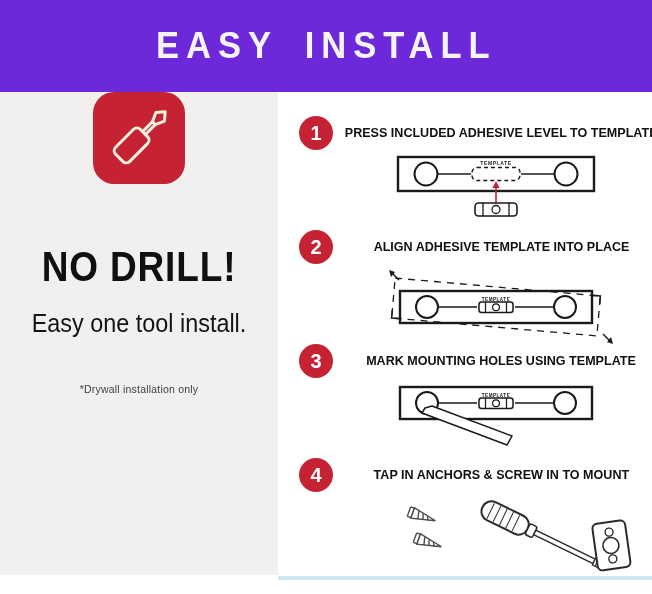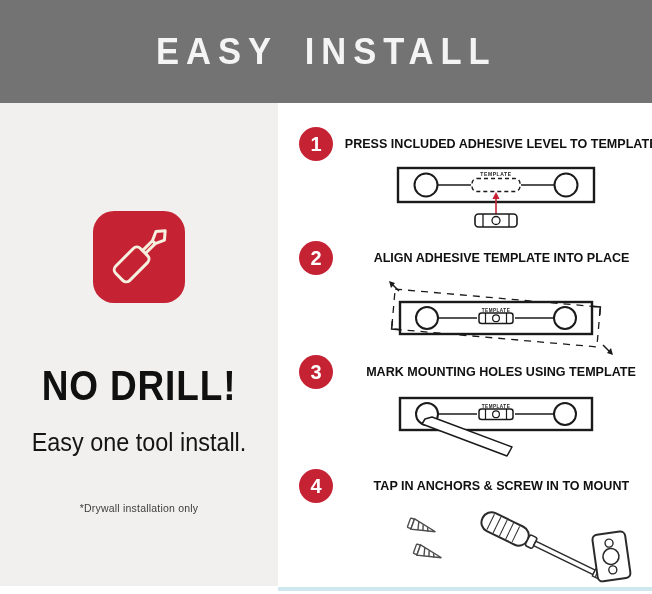--- a/index.html
+++ b/index.html
@@ -1,28 +1,28 @@
 <!DOCTYPE html>
 <html><head>
 <meta charset="utf-8">
 <style>
   html,body{margin:0;padding:0;background:#fff;}
   .canvas{position:relative;width:652px;height:594px;overflow:hidden;background:#fff;
           font-family:"Liberation Sans",sans-serif;}
 
   
-  .banner{height:103px;background:#737373;display:flex;align-items:center;justify-content:center;}
+  .banner{height:92px;background:#6d28d9;display:flex;align-items:center;justify-content:center;}
   .banner-title{margin:0;color:#f4f4f4;font-size:36px;font-weight:700;letter-spacing:.2em;
                 word-spacing:.32em;white-space:nowrap;transform:scaleX(.96);}
 
   
   .body-row{display:flex;height:483px;}
 
   .left-panel{flex:none;width:278px;background:#f1f0ee;text-align:center;
-              padding-top:108px;box-sizing:border-box;}
+              box-sizing:border-box;}
   .tool-badge{width:92px;height:92px;margin:0 auto;background:#c52333;border-radius:21px;
               display:flex;align-items:center;justify-content:center;}
   .no-drill{margin:58px 0 0;font-size:43px;font-weight:700;color:#101010;letter-spacing:1px;
             white-space:nowrap;transform:scaleX(.86);}
   .one-tool{margin:17px 0 0;font-size:26px;color:#141414;white-space:nowrap;transform:scaleX(.9);}
   .footnote{margin:44px 0 8px;font-size:10.5px;color:#3e3e3e;letter-spacing:.2px;}
 
   .steps-panel{flex:1;background:#fff;padding:24px 14px 0 21px;box-sizing:border-box;}
   .step{display:flex;align-items:flex-start;height:114px;}
   .step-badge{flex:none;width:34px;height:34px;border-radius:50%;background:#c52333;

